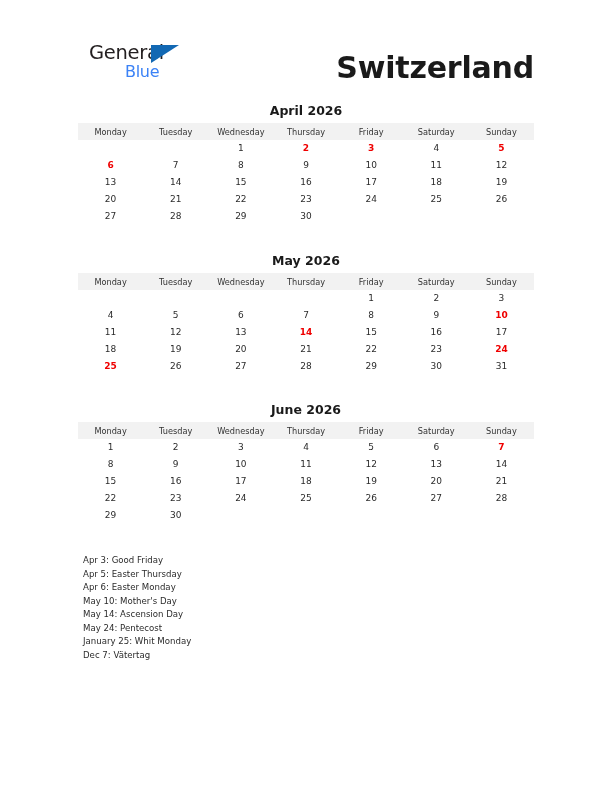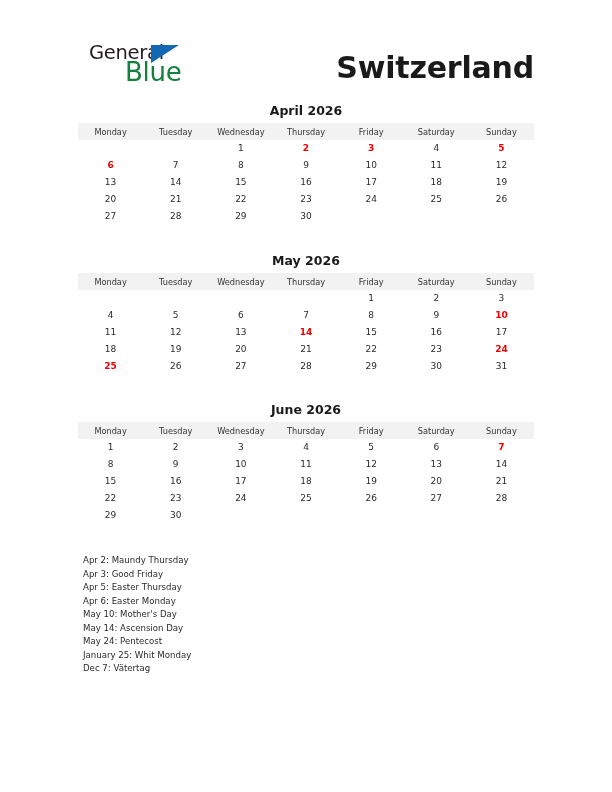--- a/index.html
+++ b/index.html
@@ -47,23 +47,23 @@
     top: 3px;
     width: 0;
     height: 0;
     border-top: 18px solid #1268b3;
     border-right: 28px solid transparent;
   }
   .logo-blue {
     position: absolute;
     left: 36px;
     top: 19px;
-    font-size: 26px;
+    font-size: 16px;
     letter-spacing: -0.3px;
-    color: #15803d;
+    color: #3b82f6;
     line-height: 22px;
   }
   .country-title {
     position: absolute;
     right: 0;
     top: 8px;
     font-size: 30px;
     font-weight: bold;
     color: #1a1a1a;
     letter-spacing: -0.2px;
@@ -333,21 +333,20 @@
           <td class="empty">&nbsp;</td>
           <td class="empty">&nbsp;</td>
           <td class="empty">&nbsp;</td>
           <td class="empty">&nbsp;</td>
         </tr>
       </tbody>
   </table>
 </div>
 
 <div class="holiday-list">
-    <div class="hl-item">Apr 2: Maundy Thursday</div>
     <div class="hl-item">Apr 3: Good Friday</div>
     <div class="hl-item">Apr 5: Easter Thursday</div>
     <div class="hl-item">Apr 6: Easter Monday</div>
     <div class="hl-item">May 10: Mother's Day</div>
     <div class="hl-item">May 14: Ascension Day</div>
     <div class="hl-item">May 24: Pentecost</div>
     <div class="hl-item">January 25: Whit Monday</div>
     <div class="hl-item">Dec 7: Vätertag</div>
   </div>
 

